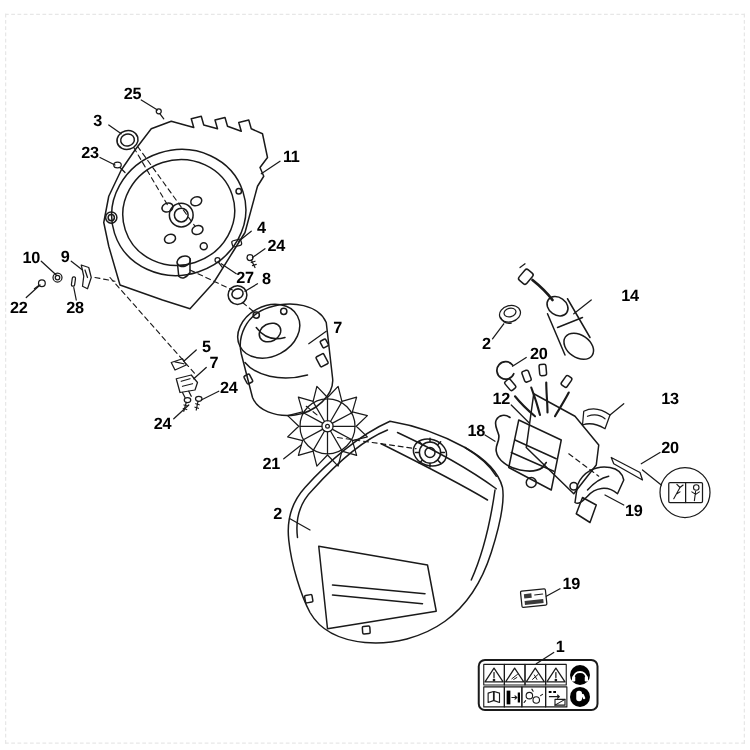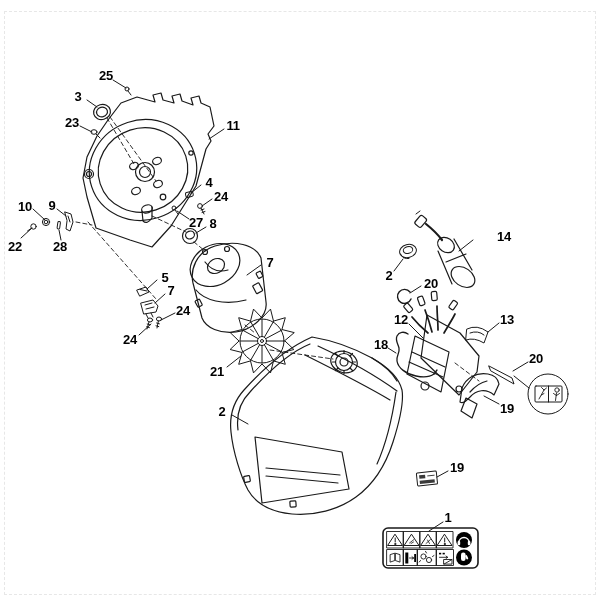--- a/index.html
+++ b/index.html
@@ -366,20 +366,20 @@
     <div class="part-label" style="left:165px;top:277px">5</div>
     <div class="part-label" style="left:171px;top:290px">7</div>
     <div class="part-label" style="left:183px;top:310px">24</div>
     <div class="part-label" style="left:130px;top:339px">24</div>
     <div class="part-label" style="left:217px;top:371px">21</div>
     <div class="part-label" style="left:222px;top:411px">2</div>
     <div class="part-label" style="left:389px;top:275px">2</div>
     <div class="part-label" style="left:431px;top:283px">20</div>
     <div class="part-label" style="left:504px;top:236px">14</div>
     <div class="part-label" style="left:401px;top:319px">12</div>
-    <div class="part-label" style="left:507px;top:319px">13</div>
+    <div class="part-label" style="left:536px;top:319px">13</div>
     <div class="part-label" style="left:381px;top:344px">18</div>
     <div class="part-label" style="left:536px;top:358px">20</div>
     <div class="part-label" style="left:507px;top:408px">19</div>
     <div class="part-label" style="left:457px;top:467px">19</div>
     <div class="part-label" style="left:448px;top:517px">1</div>
   </div>
 </div>
 
 </body></html>

